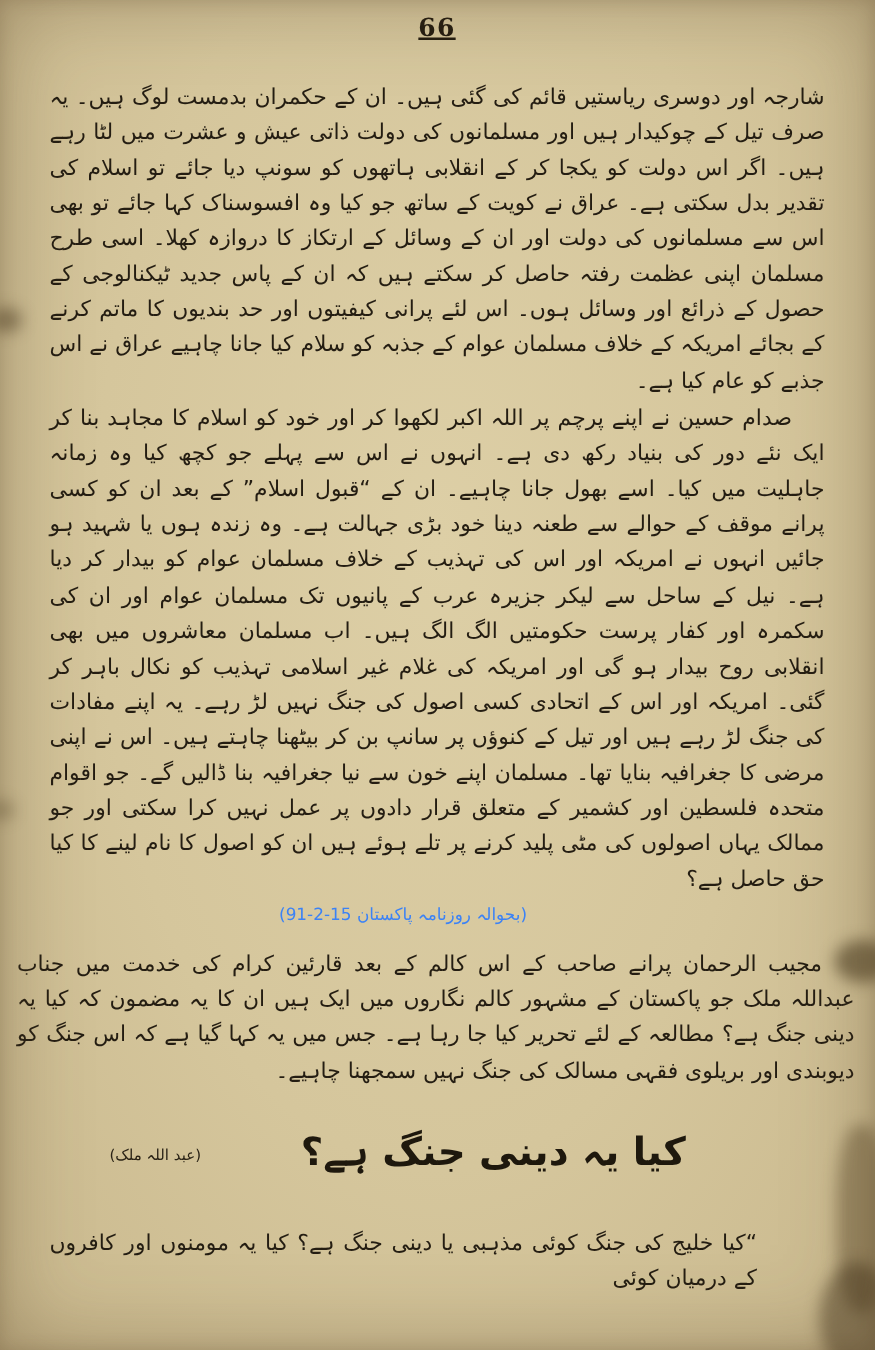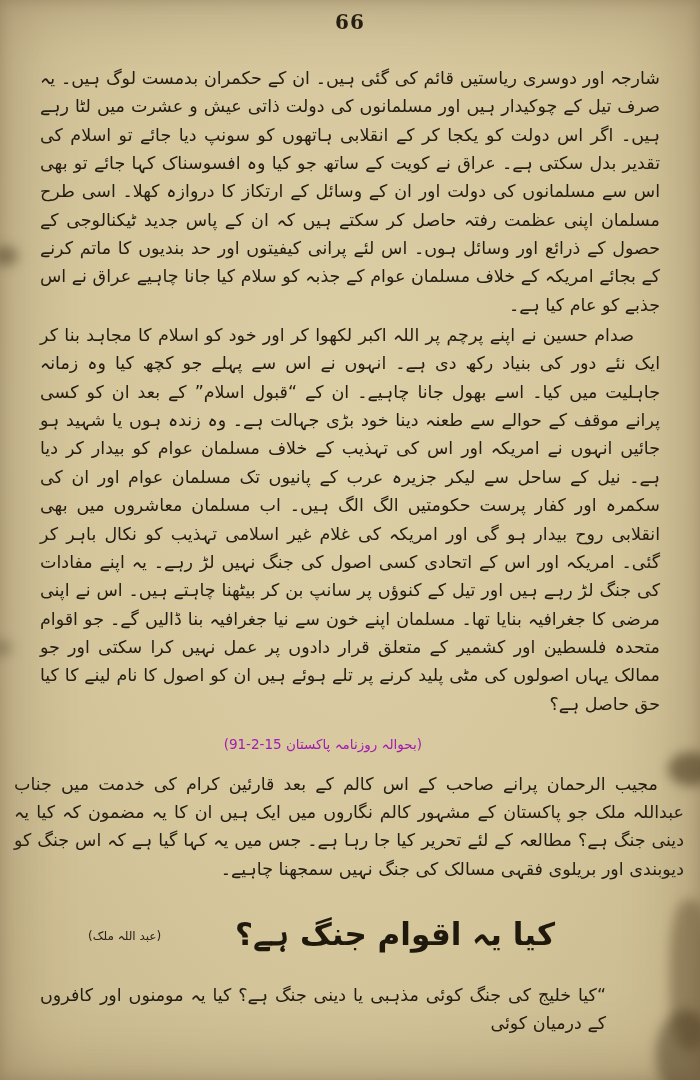--- a/index.html
+++ b/index.html
@@ -29,37 +29,38 @@
     padding:10px 40px 0 40px;
     box-sizing:border-box;
     height:100%;
   }
   .page-number{
     text-align:center;
     font-family:"DejaVu Serif", serif;
     font-size:20px;font-weight:bold;
     color:#221b10;
     letter-spacing:1px;
+    text-decoration:underline;
   }
   .body-text{
     margin-top:30px;
     font-size:17.5px;
     line-height:1.62;
     text-align:justify;
     text-justify:inter-word;
     color:#241d12;
   }
   .para{margin:0 0 2px 0;}
   .para.indent{text-indent:26px;}
   .para.wide{margin-left:-26px;margin-right:-24px;}
   .reference{
     font-size:13.5px;
-    margin:16px 238px 14px 0;
+    margin:4px 238px 14px 0;
     text-align:right;
-    color:#a21caf;
+    color:#3b82f6;
     white-space:nowrap;
   }
   .heading-row{
     position:relative;
     margin-top:26px;
     height:54px;
   }
   .main-heading{
     text-align:center;
     font-size:31px;
@@ -68,21 +69,21 @@
     margin:0 0 0 90px;
   }
   .author{
     position:absolute;
     left:48px;top:18px;
     font-size:12px;
     color:#2a2316;
     white-space:nowrap;
   }
   .closing{
-    margin-top:18px;
+    margin-top:30px;
     font-size:17.5px;
     line-height:1.6;
     padding-right:54px;
     color:#241d12;
   }
 </style>
 </head>
 <body>
 
 <div class="vignette"></div>
@@ -100,20 +101,20 @@
 
     <p class="para">شارجہ اور دوسری ریاستیں قائم کی گئی ہیں۔ ان کے حکمران بدمست لوگ ہیں۔ یہ صرف تیل کے چوکیدار ہیں اور مسلمانوں کی دولت ذاتی عیش و عشرت میں لٹا رہے ہیں۔ اگر اس دولت کو یکجا کر کے انقلابی ہاتھوں کو سونپ دیا جائے تو اسلام کی تقدیر بدل سکتی ہے۔ عراق نے کویت کے ساتھ جو کیا وہ افسوسناک کہا جائے تو بھی اس سے مسلمانوں کی دولت اور ان کے وسائل کے ارتکاز کا دروازہ کھلا۔ اسی طرح مسلمان اپنی عظمت رفتہ حاصل کر سکتے ہیں کہ ان کے پاس جدید ٹیکنالوجی کے حصول کے ذرائع اور وسائل ہوں۔ اس لئے پرانی کیفیتوں اور حد بندیوں کا ماتم کرنے کے بجائے امریکہ کے خلاف مسلمان عوام کے جذبہ کو سلام کیا جانا چاہیے عراق نے اس جذبے کو عام کیا ہے۔</p>
 
     <p class="para indent">صدام حسین نے اپنے پرچم پر اللہ اکبر لکھوا کر اور خود کو اسلام کا مجاہد بنا کر ایک نئے دور کی بنیاد رکھ دی ہے۔ انہوں نے اس سے پہلے جو کچھ کیا وہ زمانہ جاہلیت میں کیا۔ اسے بھول جانا چاہیے۔ ان کے “قبول اسلام” کے بعد ان کو کسی پرانے موقف کے حوالے سے طعنہ دینا خود بڑی جہالت ہے۔ وہ زندہ ہوں یا شہید ہو جائیں انہوں نے امریکہ اور اس کی تہذیب کے خلاف مسلمان عوام کو بیدار کر دیا ہے۔ نیل کے ساحل سے لیکر جزیرہ عرب کے پانیوں تک مسلمان عوام اور ان کی سکمرہ اور کفار پرست حکومتیں الگ الگ ہیں۔ اب مسلمان معاشروں میں بھی انقلابی روح بیدار ہو گی اور امریکہ کی غلام غیر اسلامی تہذیب کو نکال باہر کر گئی۔ امریکہ اور اس کے اتحادی کسی اصول کی جنگ نہیں لڑ رہے۔ یہ اپنے مفادات کی جنگ لڑ رہے ہیں اور تیل کے کنوؤں پر سانپ بن کر بیٹھنا چاہتے ہیں۔ اس نے اپنی مرضی کا جغرافیہ بنایا تھا۔ مسلمان اپنے خون سے نیا جغرافیہ بنا ڈالیں گے۔ جو اقوام متحدہ فلسطین اور کشمیر کے متعلق قرار دادوں پر عمل نہیں کرا سکتی اور جو ممالک یہاں اصولوں کی مٹی پلید کرنے پر تلے ہوئے ہیں ان کو اصول کا نام لینے کا کیا حق حاصل ہے؟</p>
 
     <div class="reference">(بحوالہ روزنامہ پاکستان 15-2-91)</div>
 
     <p class="para wide indent">مجیب الرحمان پرانے صاحب کے اس کالم کے بعد قارئین کرام کی خدمت میں جناب عبداللہ ملک جو پاکستان کے مشہور کالم نگاروں میں ایک ہیں ان کا یہ مضمون کہ کیا یہ دینی جنگ ہے؟ مطالعہ کے لئے تحریر کیا جا رہا ہے۔ جس میں یہ کہا گیا ہے کہ اس جنگ کو دیوبندی اور بریلوی فقہی مسالک کی جنگ نہیں سمجھنا چاہیے۔</p>
 
     <div class="heading-row">
-      <h1 class="main-heading">کیا یہ اقوام جنگ ہے؟</h1>
+      <h1 class="main-heading">کیا یہ دینی جنگ ہے؟</h1>
       <span class="author">(عبد اللہ ملک)</span>
     </div>
 
     <p class="closing">“کیا خلیج کی جنگ کوئی مذہبی یا دینی جنگ ہے؟ کیا یہ مومنوں اور کافروں کے درمیان کوئی</p>
 
   </div>
 </div>
 
 </body></html>

